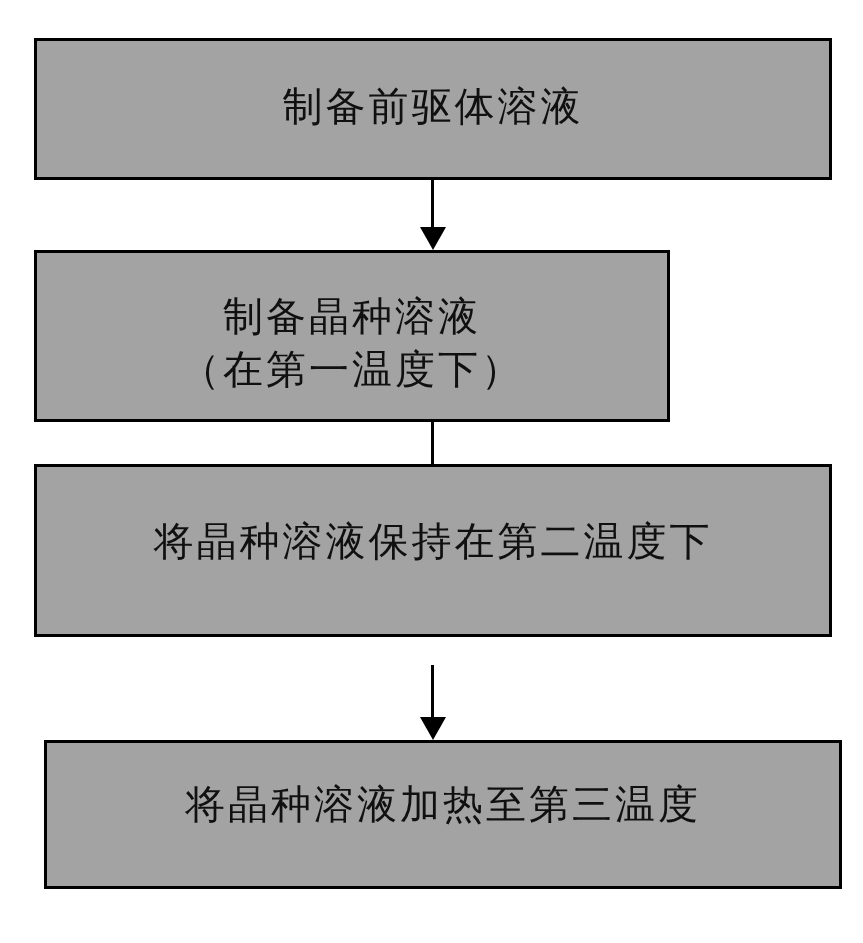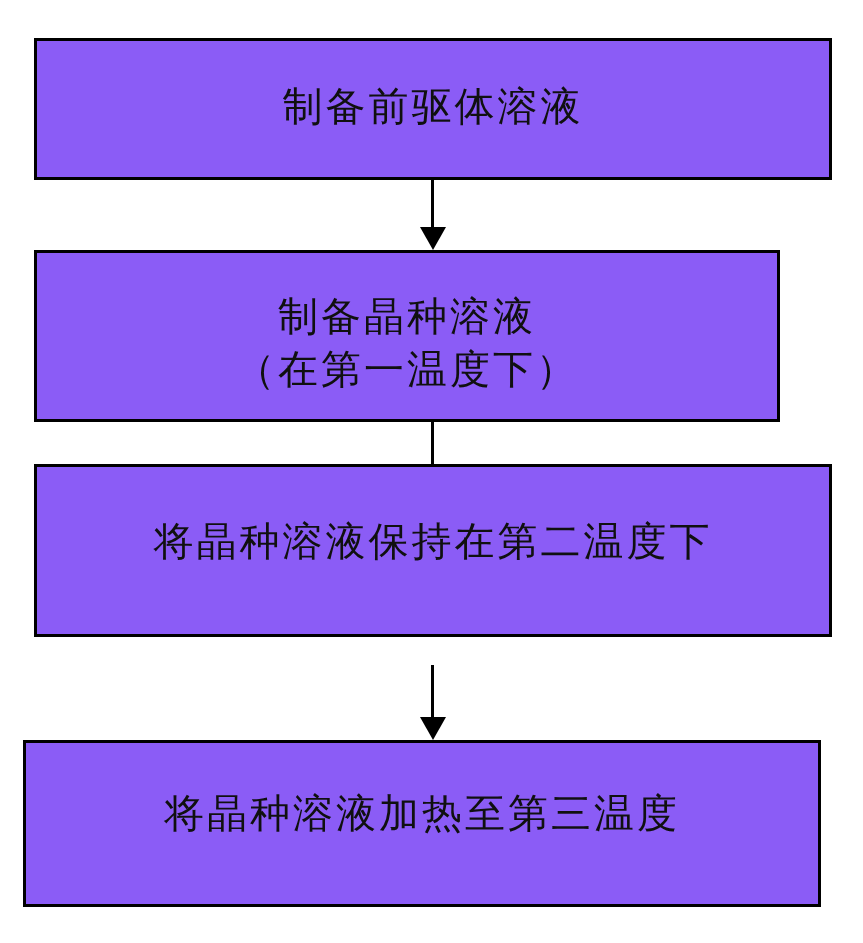--- a/index.html
+++ b/index.html
@@ -18,40 +18,40 @@
     position: absolute;
     left: 0;
     top: 0;
     width: 863px;
     height: 943px;
   }
   .node {
     position: absolute;
     box-sizing: border-box;
     border: 3px solid #000000;
-    background: #8b5cf6;
+    background: #a3a3a3;
     display: flex;
     align-items: center;
     justify-content: center;
   }
   .node-label {
     font-family: "DejaVu Serif", "Liberation Serif", serif;
     font-size: 40px;
     line-height: 1.32;
     color: #101010;
     text-align: center;
     letter-spacing: 3px;
     white-space: pre-line;
     padding: 0 10px;
   }
   
   #node-0 { left: 34px;  top: 38px;  width: 798px; height: 142px; }
-  #node-1 { left: 34px;  top: 250px; width: 746px; height: 172px; }
+  #node-1 { left: 34px;  top: 250px; width: 636px; height: 172px; }
   #node-2 { left: 34px;  top: 464px; width: 798px; height: 173px; }
-  #node-3 { left: 23px;  top: 740px; width: 798px; height: 167px; align-items: center; }
+  #node-3 { left: 44px;  top: 740px; width: 798px; height: 149px; align-items: center; }
 
   
   #node-0 .node-label { transform: translateY(-3px); }
   #node-1 .node-label { transform: translateY(7px); }
   #node-2 .node-label { transform: translateY(-9px); }
   #node-3 .node-label { transform: translateY(-10px); }
 
   .connector {
     position: absolute;
     width: 26px;

